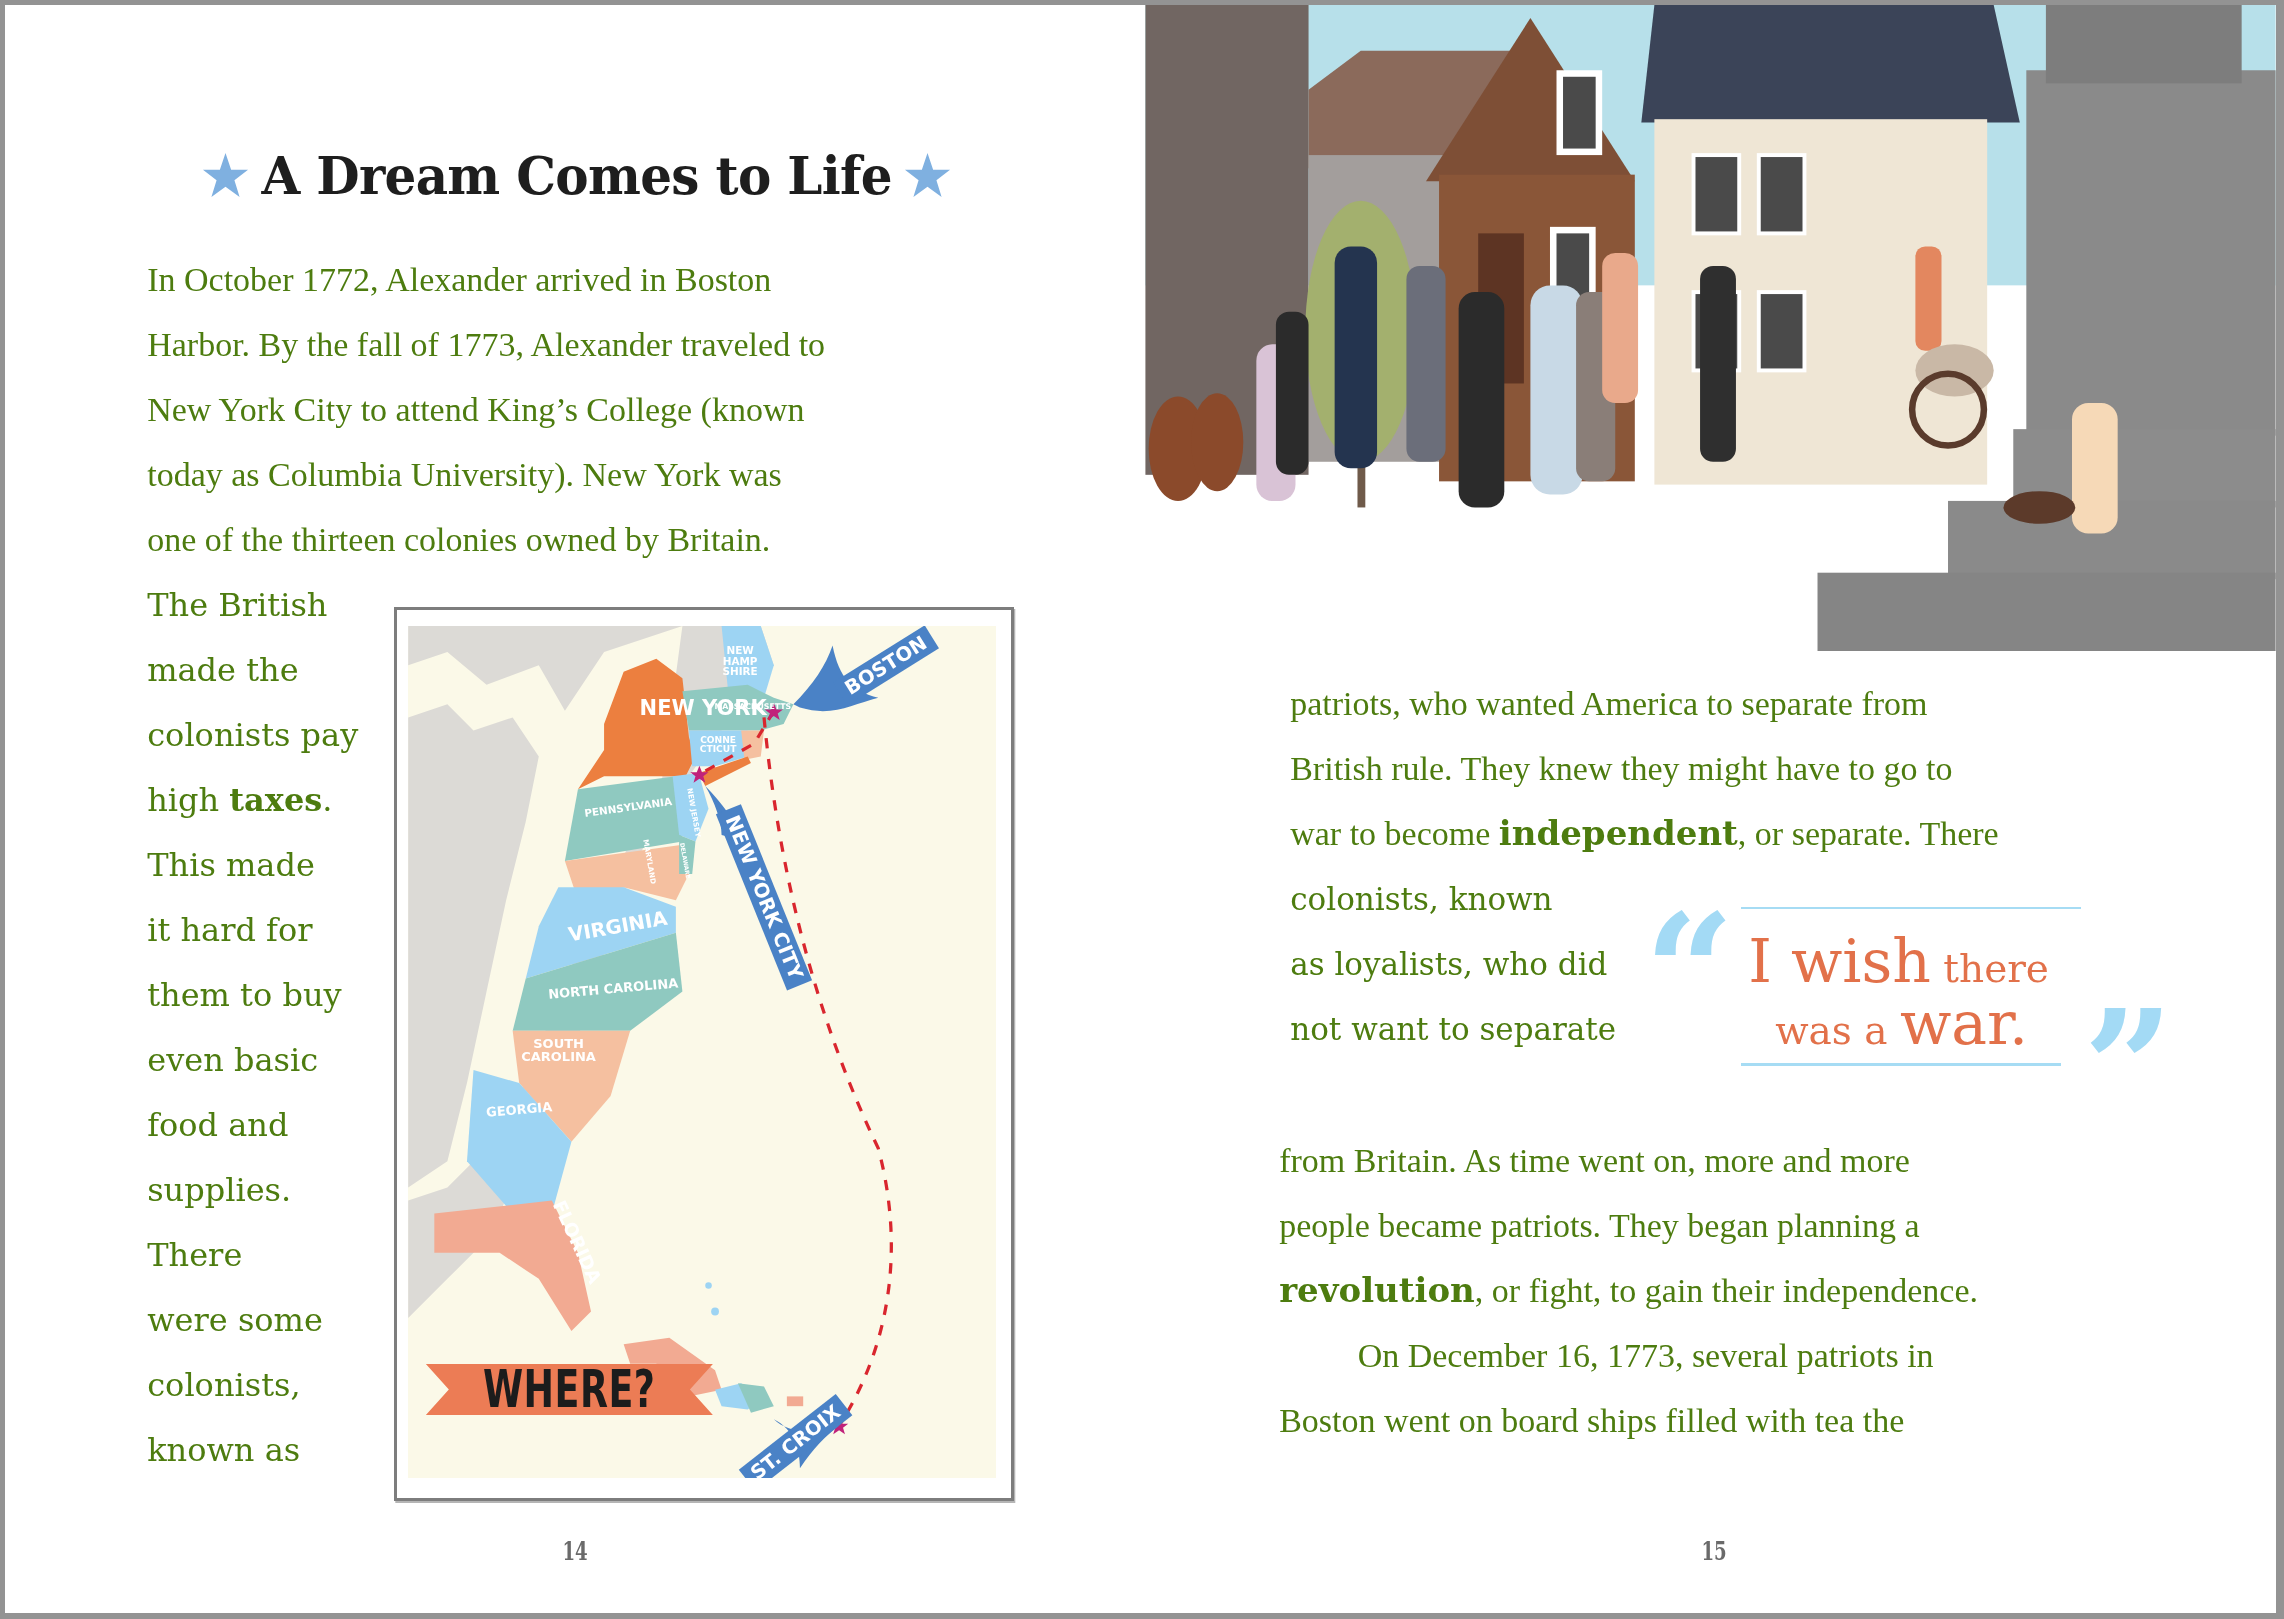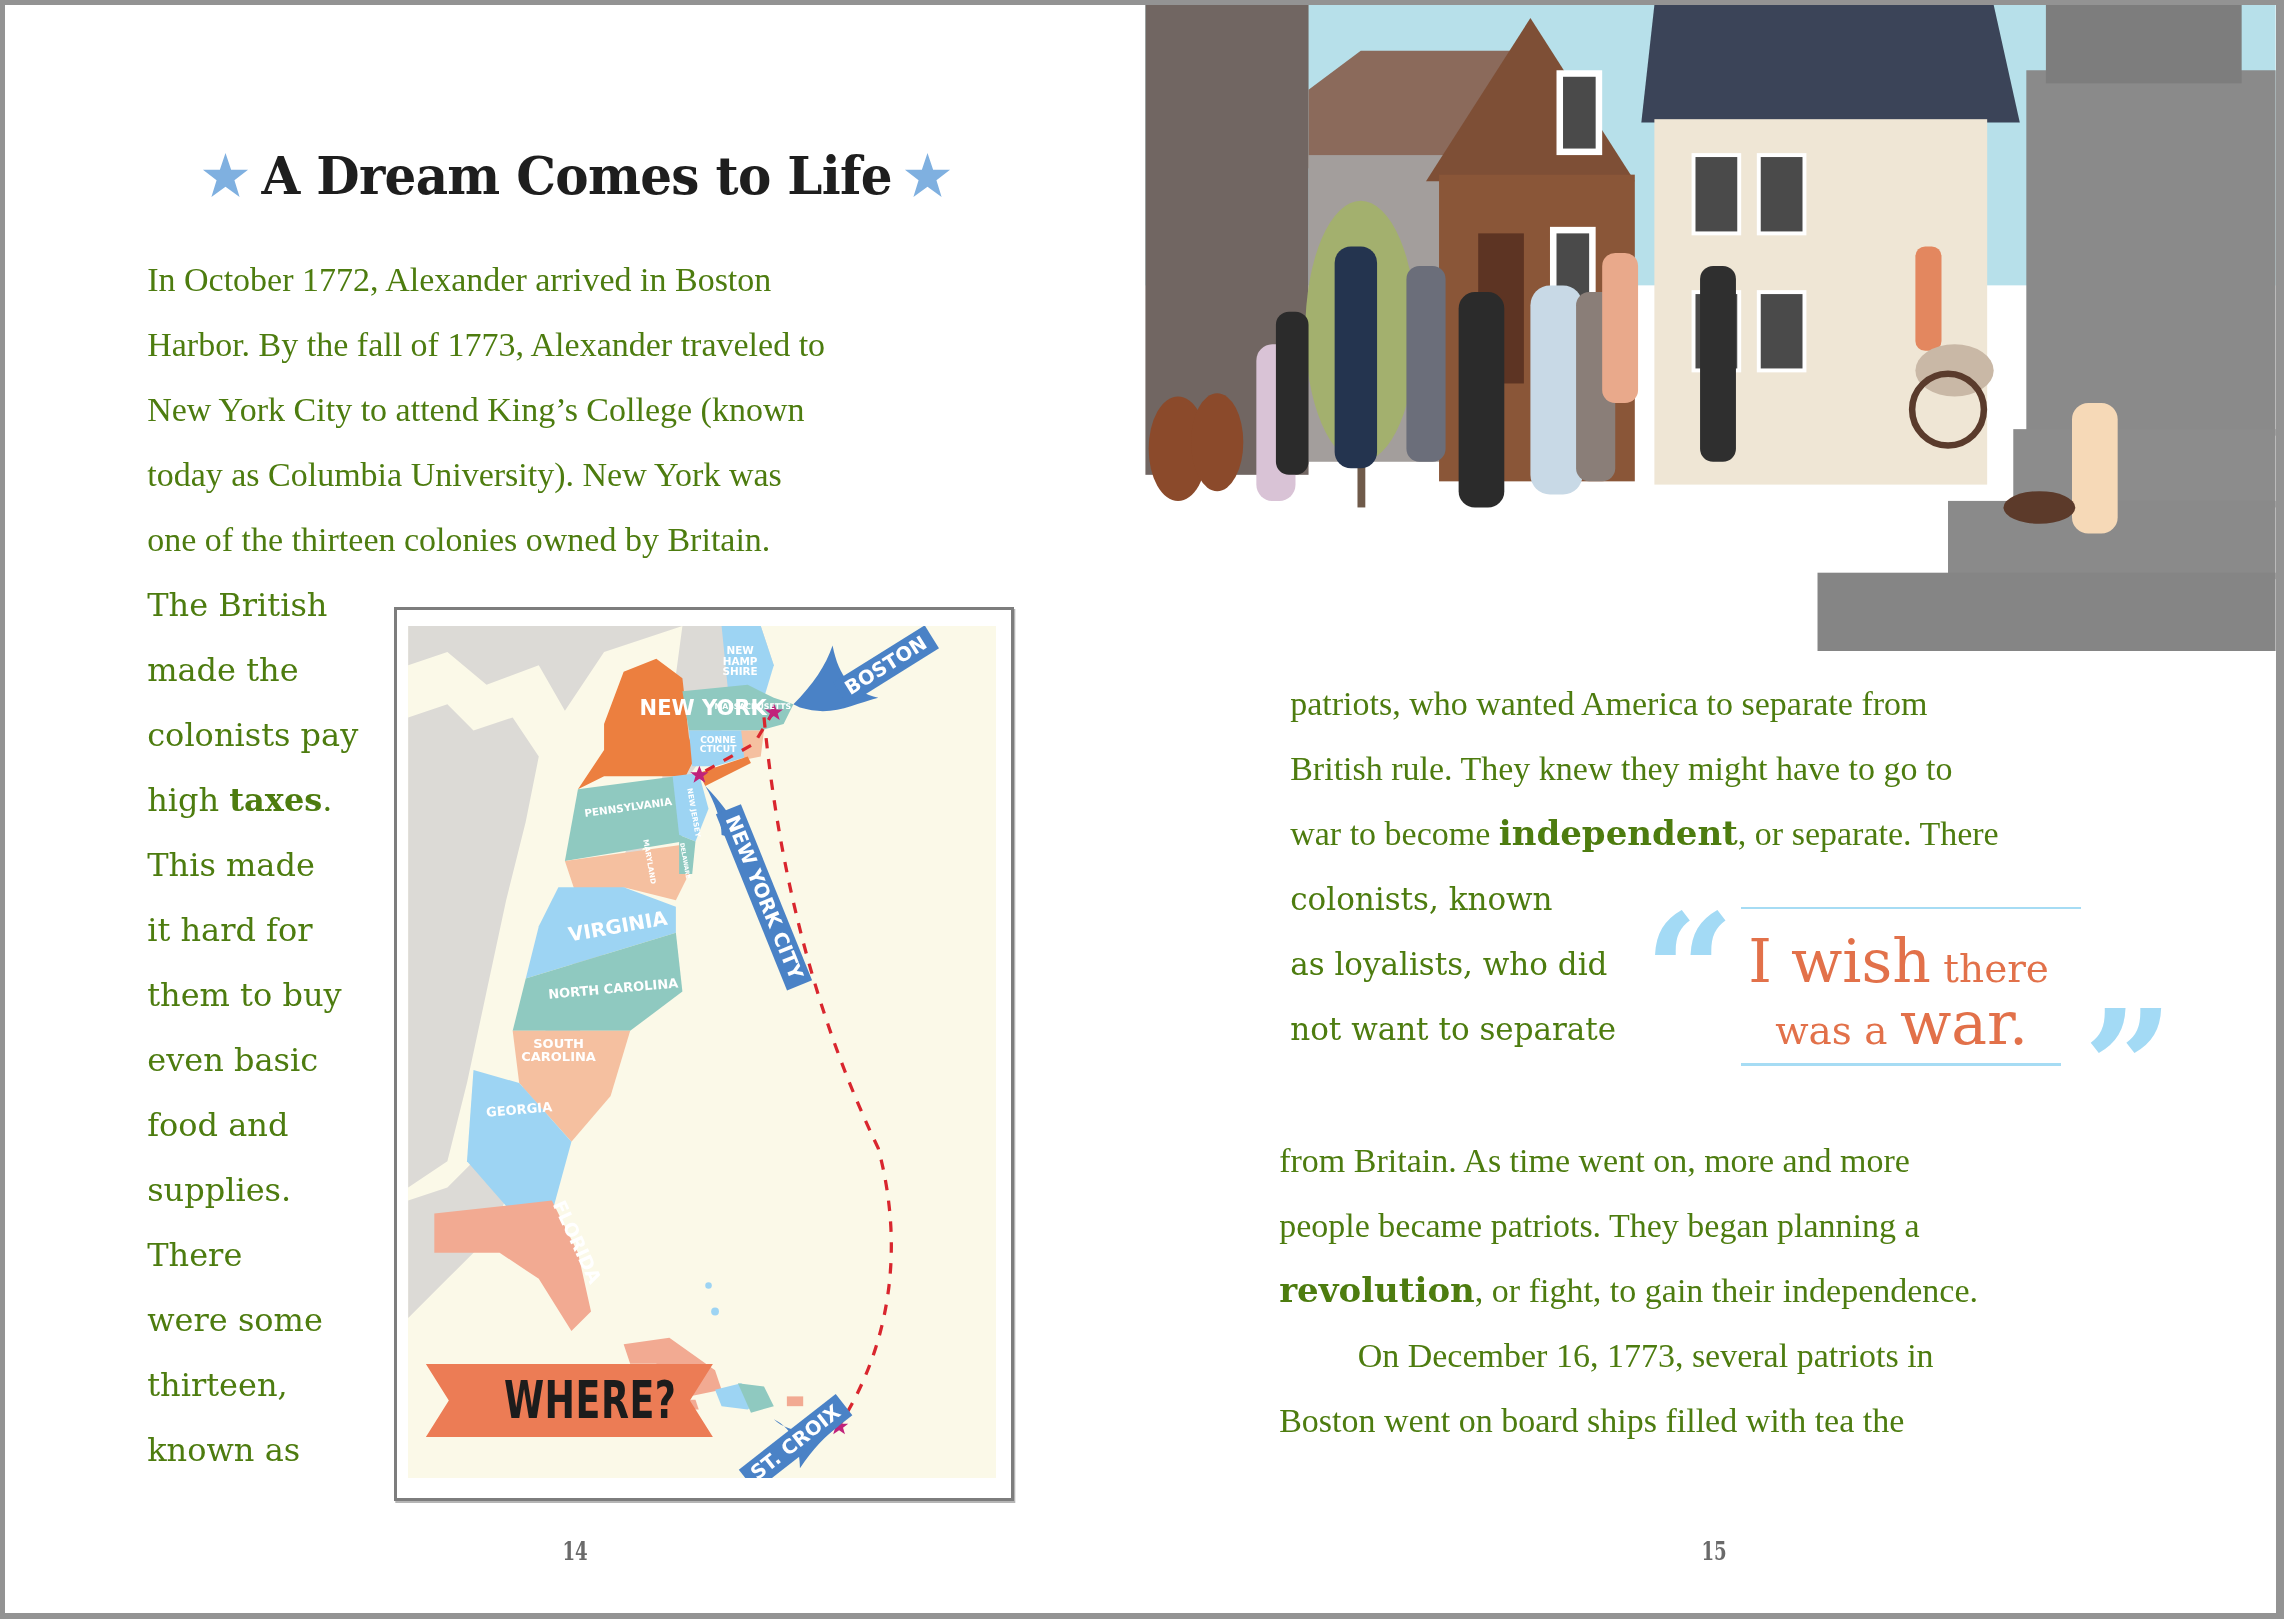--- a/index.html
+++ b/index.html
@@ -41,24 +41,24 @@
   .map-svg { position: absolute; left: 0; top: 0; width: 588px; height: 852px; }
   .state-label {
     position: absolute; font-family: "DejaVu Sans", sans-serif; font-weight: bold; color: #fff;
     font-size: 14.4px; line-height: 1; text-align: center; white-space: nowrap;
   }
   .city-tag {
     position: absolute; background: #4a82c6; color: #fff; font-family: "DejaVu Sans", sans-serif;
     font-weight: bold; font-size: 19.6px; padding: 2.6px 7.8px; white-space: nowrap; line-height: 1.1;
   }
   .where-banner {
-    position: absolute; left: 18.3px; top: 738px; width: 287px; height: 73px;
+    position: absolute; left: 18.3px; top: 738px; width: 287px; height: 51px;
     background: #ec7c55;
     clip-path: polygon(0 0, 100% 0, 92% 50%, 100% 100%, 0 100%, 8% 50%);
-    display: flex; align-items: center; justify-content: flex-end;
+    display: flex; align-items: center; justify-content: center;
   }
   .where-text {
     font-family: "DejaVu Sans", sans-serif; font-weight: bold; font-size: 52px; color: #1c1c1c;
     transform: scaleX(0.7); letter-spacing: 0.7px;
   }
   .page-num {
     position: absolute; top: 1531px; font-family: "DejaVu Serif", serif; font-weight: bold;
     font-size: 26px; color: #6a6a6a; transform: scaleX(0.7);
   }
 
@@ -110,21 +110,21 @@
     <span class="ln">colonists pay</span>
     <span class="ln"><span>high </span><b class="kw">taxes</b><span>.</span></span>
     <span class="ln">This made</span>
     <span class="ln">it hard for</span>
     <span class="ln">them to buy</span>
     <span class="ln">even basic</span>
     <span class="ln">food and</span>
     <span class="ln">supplies.</span>
     <span class="ln">There</span>
     <span class="ln">were some</span>
-    <span class="ln">thirteen,</span>
+    <span class="ln">colonists,</span>
     <span class="ln">known as</span>
   </div>
 
   <div class="map-card">
     <div class="map-inner">
       <svg class="map-svg" viewBox="0 0 900 1305">
 
         <path d="M0,60 L60,40 L120,90 L200,60 L240,130 L300,40 L420,0 L0,0 Z" fill="#dcdad6"></path>
         <path d="M0,140 L60,120 L100,160 L160,140 L200,200 L180,300 L150,420 L120,560 L90,700 L60,820 L0,860 Z" fill="#dcdad6"></path>
         <path d="M420,0 L540,0 L560,60 L520,120 L480,160 L430,230 L380,300 L340,330 L300,420 L250,520 L210,620 L170,720 L120,800 L60,860 L0,880 L0,1060 L60,1000 L130,930 L170,820 L230,720 L270,600 L300,500 L340,380 L380,300 Z" fill="#dcdad6"></path>

